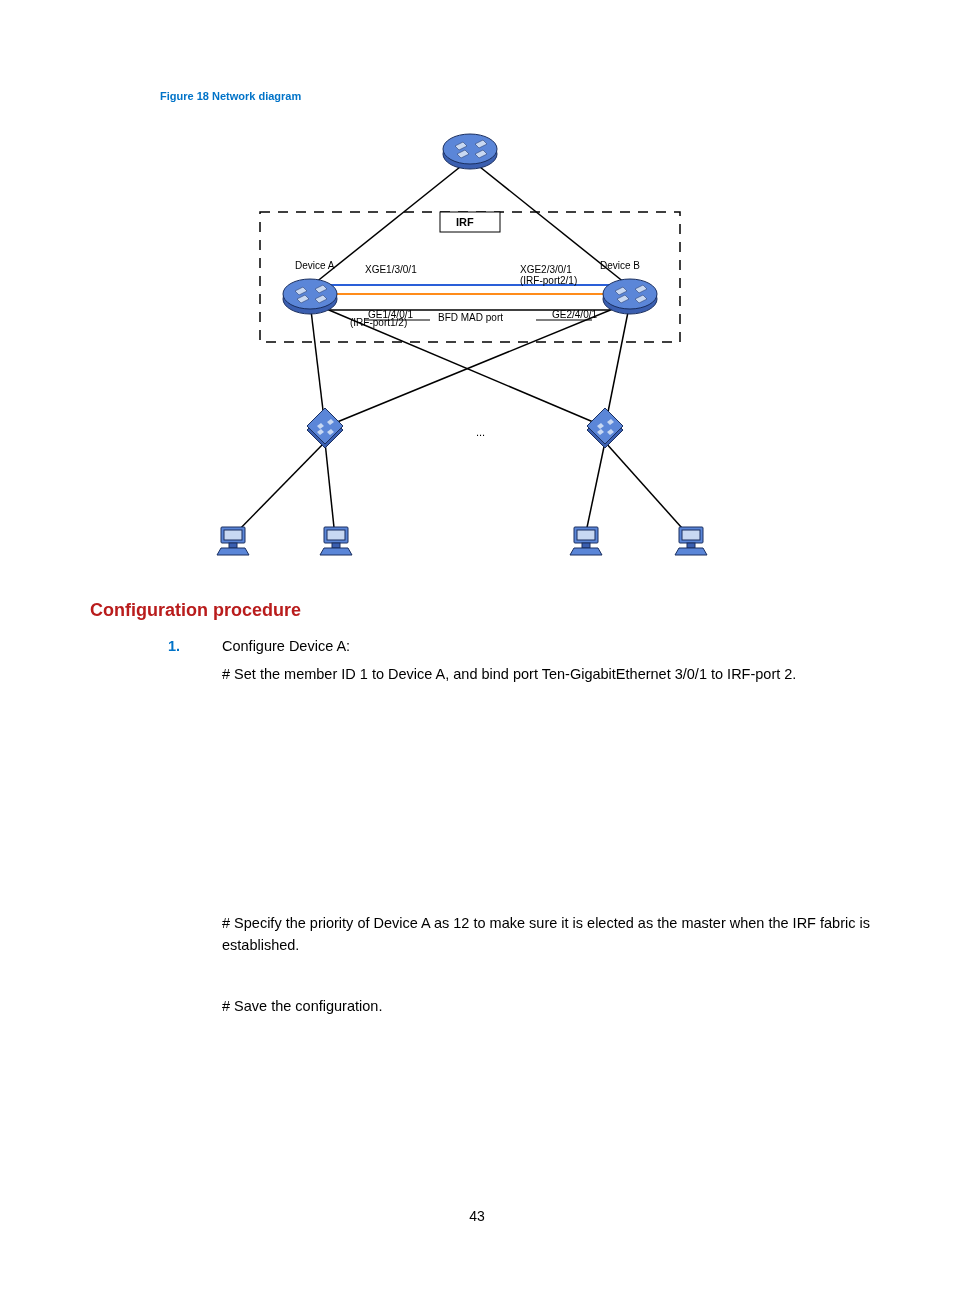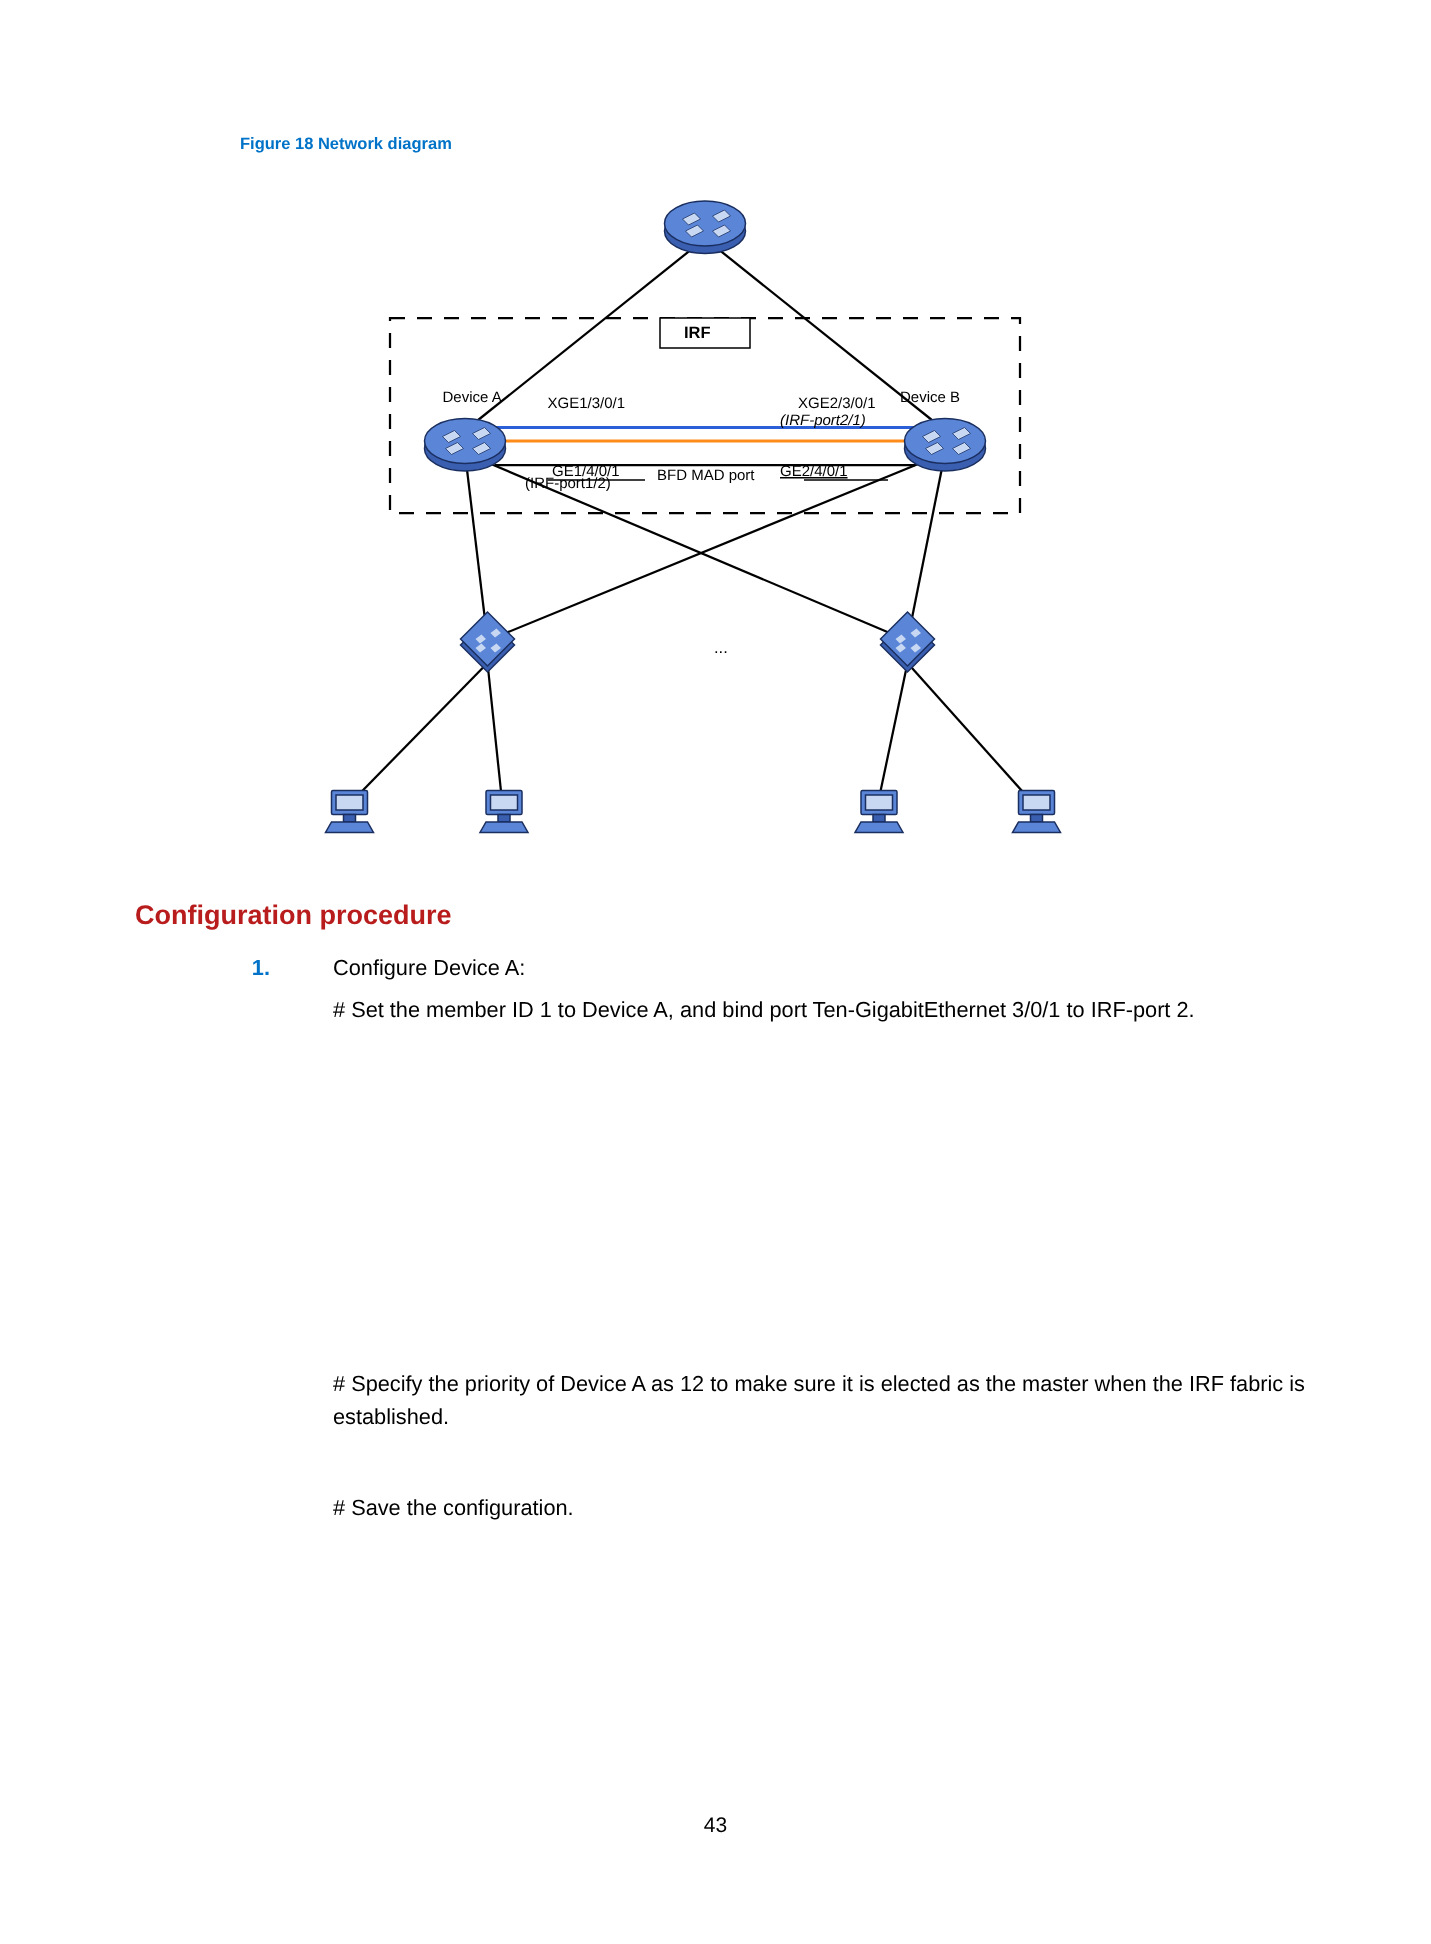--- a/index.html
+++ b/index.html
@@ -171,24 +171,24 @@
         <path d="M2 28 L34 28 L30 21 L6 21 Z" fill="#5b86d8"></path>
       </g>
     </svg>
 
     
     <div class="dlabel" style="left:296px; top:104px; font-weight:bold; font-size:11px;">IRF</div>
     <div class="dlabel" style="left:135px; top:148px;">Device A</div>
     <div class="dlabel" style="left:440px; top:148px;">Device B</div>
     <div class="dlabel" style="left:205px; top:152px;">XGE1/3/0/1</div>
     <div class="dlabel" style="left:190px; top:163px;margin-top:42px;">(IRF-port1/2)</div>
-    <div class="dlabel" style="left:372px; top:152px;">XGE2/3/0/1</div>
-    <div class="dlabel" style="left:360px; top:163px;font-style:italic;">(IRF-port2/1)</div>
+    <div class="dlabel" style="left:360px; top:152px;">XGE2/3/0/1</div>
+    <div class="dlabel" style="left:360px; top:163px;">(IRF-port2/1)</div>
     <div class="dlabel" style="left:208px; top:197px;">GE1/4/0/1</div>
-    <div class="dlabel" style="left:360px; top:197px;text-decoration:underline;">GE2/4/0/1</div>
+    <div class="dlabel" style="left:392px; top:197px;">GE2/4/0/1</div>
     <div class="dlabel" style="left:278px; top:200px;">BFD MAD port</div>
     <div class="dlabel" style="left:316px; top:314px; font-size:11px;">...</div>
   </div>
 
   <div class="section-heading">Configuration procedure</div>
 
   <div class="step">
     <div class="step-num">1.</div>
     <div class="step-body">
       <p>Configure Device A:</p>

